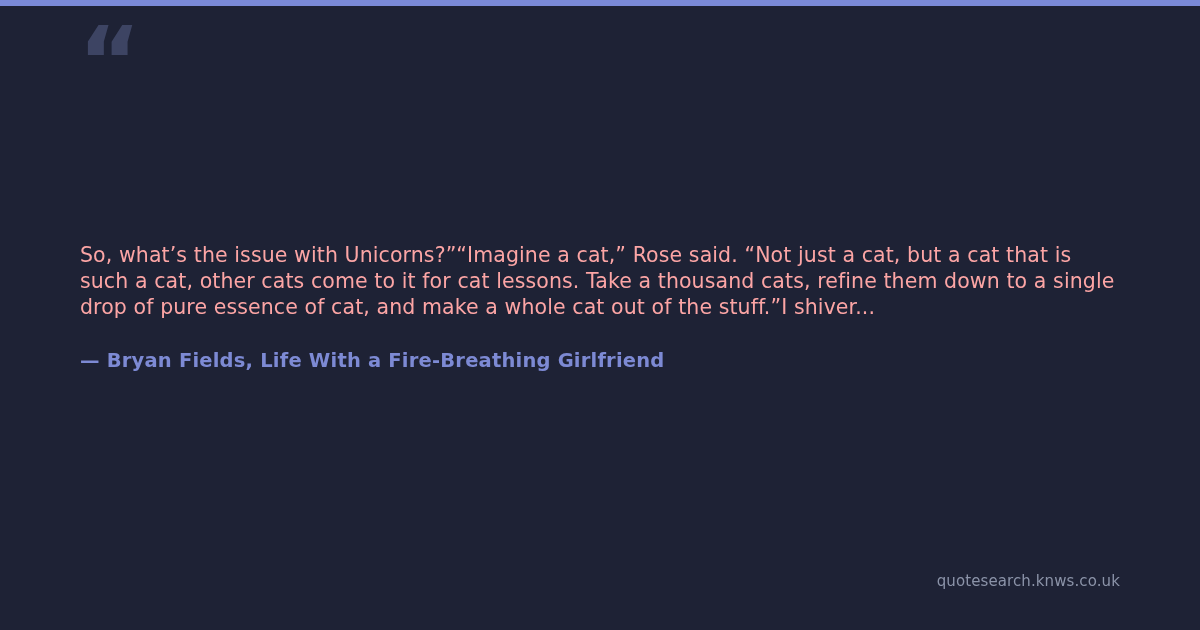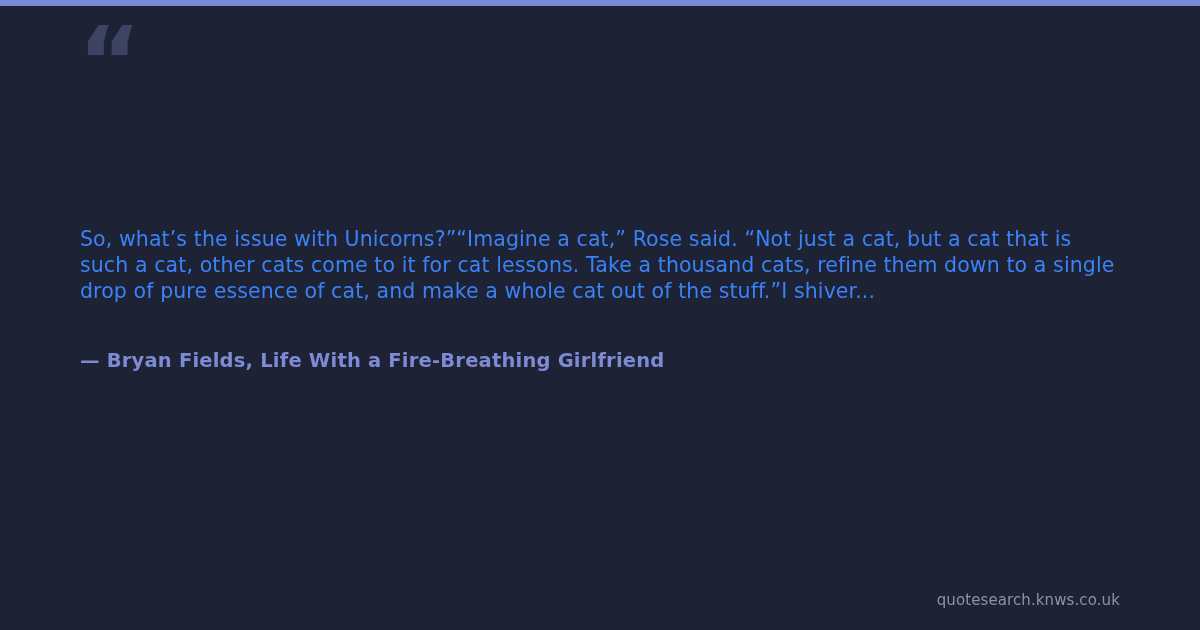--- a/index.html
+++ b/index.html
@@ -37,45 +37,45 @@
     font-size: 96px;
     font-weight: 700;
     line-height: 1;
     color: #3d4463;
     letter-spacing: -2px;
     user-select: none;
   }
   .quote-body {
     position: absolute;
     left: 80px;
-    top: 226px;
+    top: 242px;
     width: 1040px;
     font-family: "DejaVu Sans", sans-serif;
     font-size: 20.5px;
     line-height: 26px;
-    color: #3b82f6;
+    color: #fca5a5;
     font-weight: 400;
     letter-spacing: 0.1px;
     white-space: pre-wrap;
   }
   .attribution {
     position: absolute;
     left: 80px;
     top: 348px;
     font-family: "DejaVu Sans", sans-serif;
     font-size: 19.5px;
     line-height: 26px;
     font-weight: 700;
     color: #7d8ad4;
     letter-spacing: 0.2px;
   }
   .footer {
     position: absolute;
     right: 80px;
-    top: 590px;
+    top: 571px;
     font-family: "DejaVu Sans", sans-serif;
     font-size: 15px;
     line-height: 20px;
     color: #8b93a8;
     text-align: right;
     letter-spacing: 0.1px;
   }
 </style>
 </head>
 <body>

